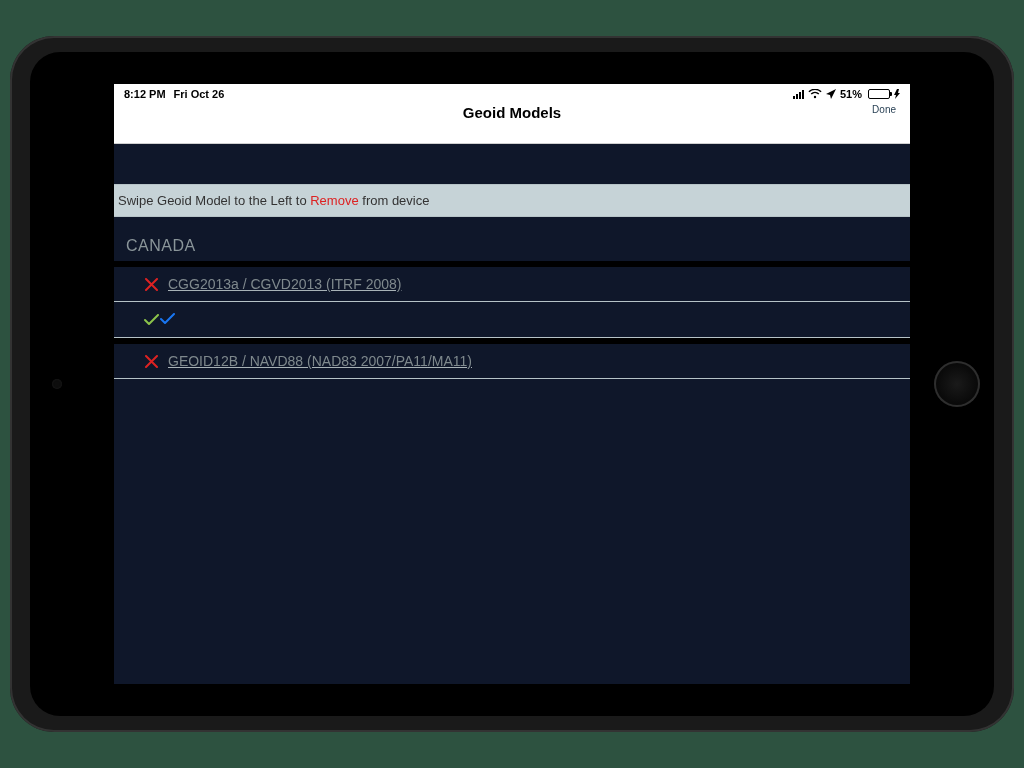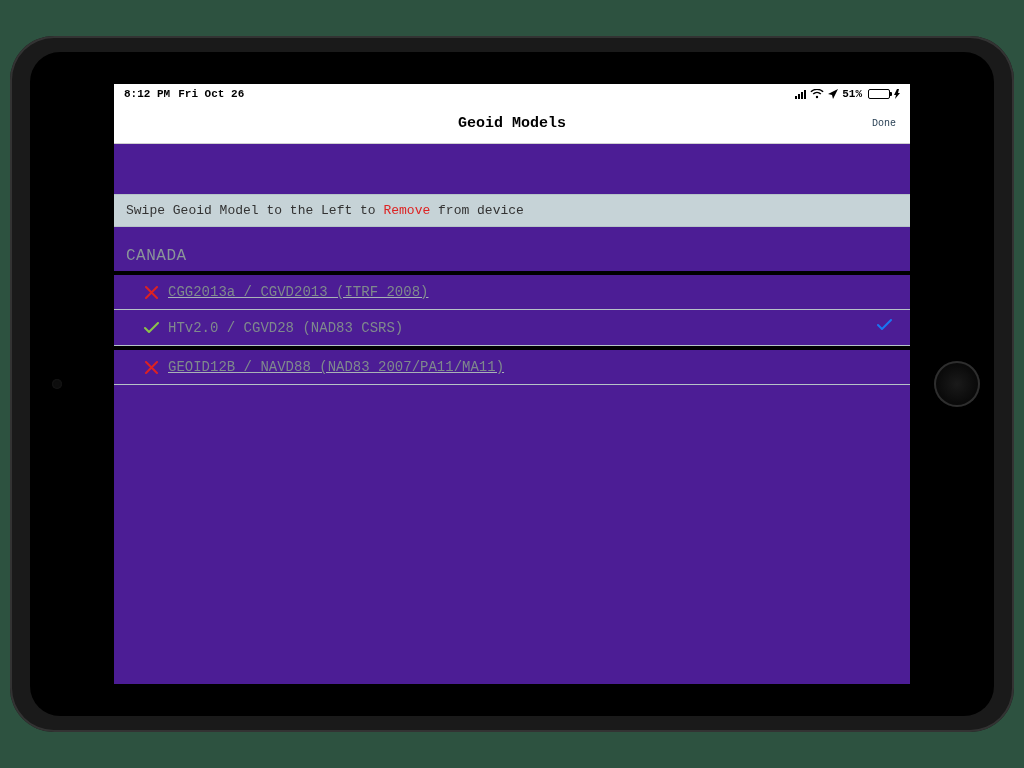--- a/index.html
+++ b/index.html
@@ -51,82 +51,81 @@
     border-radius: 50%;
     background: radial-gradient(circle at 50% 50%, #1a1a1a 0%, #0a0a0a 60%);
     box-shadow: inset 0 0 0 2px #2e2e2e;
   }
   .screen {
     position: absolute;
     left: 84px;
     top: 32px;
     right: 84px;
     bottom: 32px;
-    background: #4c1d95;
+    background: #0f172a;
     overflow: hidden;
-    font-family: Liberation Mono, monospace;
   }
   .status-bar {
     height: 20px;
     background: #fff;
     display: flex;
     align-items: center;
     justify-content: space-between;
     padding: 0 10px;
     font-size: 11px;
     font-weight: 600;
     color: #000;
   }
   .status-left { display: flex; gap: 8px; }
   .status-right { display: flex; align-items: center; gap: 4px; }
   .nav-bar {
     height: 40px;
     background: #fff;
     border-bottom: 1px solid #d0d0d0;
     display: flex;
-    align-items: center;
+    align-items: flex-start;
     justify-content: center;
     position: relative;
   }
   .nav-title { font-size: 15px; font-weight: 600; color: #000; }
   .done-btn {
     position: absolute;
     right: 14px;
     font-size: 10px;
     color: #2b4256;
     font-weight: 500;
     cursor: pointer;
   }
   .instruction {
-    margin-top: 50px;
+    margin-top: 40px;
     background: #c6d3d7;
     border-top: 1px solid #b6c3c7;
     border-bottom: 1px solid #b6c3c7;
-    padding: 8px 12px;
+    padding: 8px 4px;
     font-size: 13px;
     color: #333;
   }
   .instruction .remove-word { color: #d22; }
   .section-header {
     padding: 20px 12px 6px 12px;
     font-size: 16px;
     letter-spacing: 0.5px;
     color: #8a9599;
     text-transform: uppercase;
   }
   .row {
     display: flex;
     align-items: center;
     padding: 9px 14px 9px 28px;
     border-bottom: 1px solid #b6c3c7;
     font-size: 14px;
     color: #7f898d;
     position: relative;
   }
-  .row:first-of-type { border-top: 4px solid #000000; }
+  .row:first-of-type { border-top: 6px solid #000000; }
   .row .icon { width: 18px; flex-shrink: 0; display: flex; justify-content: center; }
   .row .label { margin-left: 8px; flex: 1; }
   .row .label.dim { text-decoration: underline; text-decoration-color: #a8b2b6; }
   .row .check-right {
     color: #1976f2;
     font-size: 15px;
     margin-right: 4px;
   }
   .x-icon svg, .check-icon svg { display: block; }
   .battery {
@@ -212,21 +211,20 @@
                 </svg>
               </span>
               <span class="label dim">CGG2013a / CGVD2013 (ITRF 2008)</span>
             </div>
             <div class="row">
               <span class="icon check-icon">
                 <svg width="15" height="12" viewBox="0 0 15 12">
                   <path d="M1 6l4 4L14 1" stroke="#8bc34a" stroke-width="2" fill="none" stroke-linecap="round" stroke-linejoin="round"></path>
                 </svg>
               </span>
-              <span class="label">HTv2.0 / CGVD28 (NAD83 CSRS)</span>
               <span class="check-right"><svg width="15" height="12" viewBox="0 0 15 12">
                   <path d="M1 6l4 4L14 1" stroke="#1976f2" stroke-width="2" fill="none" stroke-linecap="round" stroke-linejoin="round"></path>
                 </svg></span>
             </div>
           </div>
           <div>
             <div class="row">
               <span class="icon x-icon">
                 <svg width="13" height="13" viewBox="0 0 13 13">
                   <path d="M1 1l11 11M12 1L1 12" stroke="#d22" stroke-width="2" stroke-linecap="round"></path>

